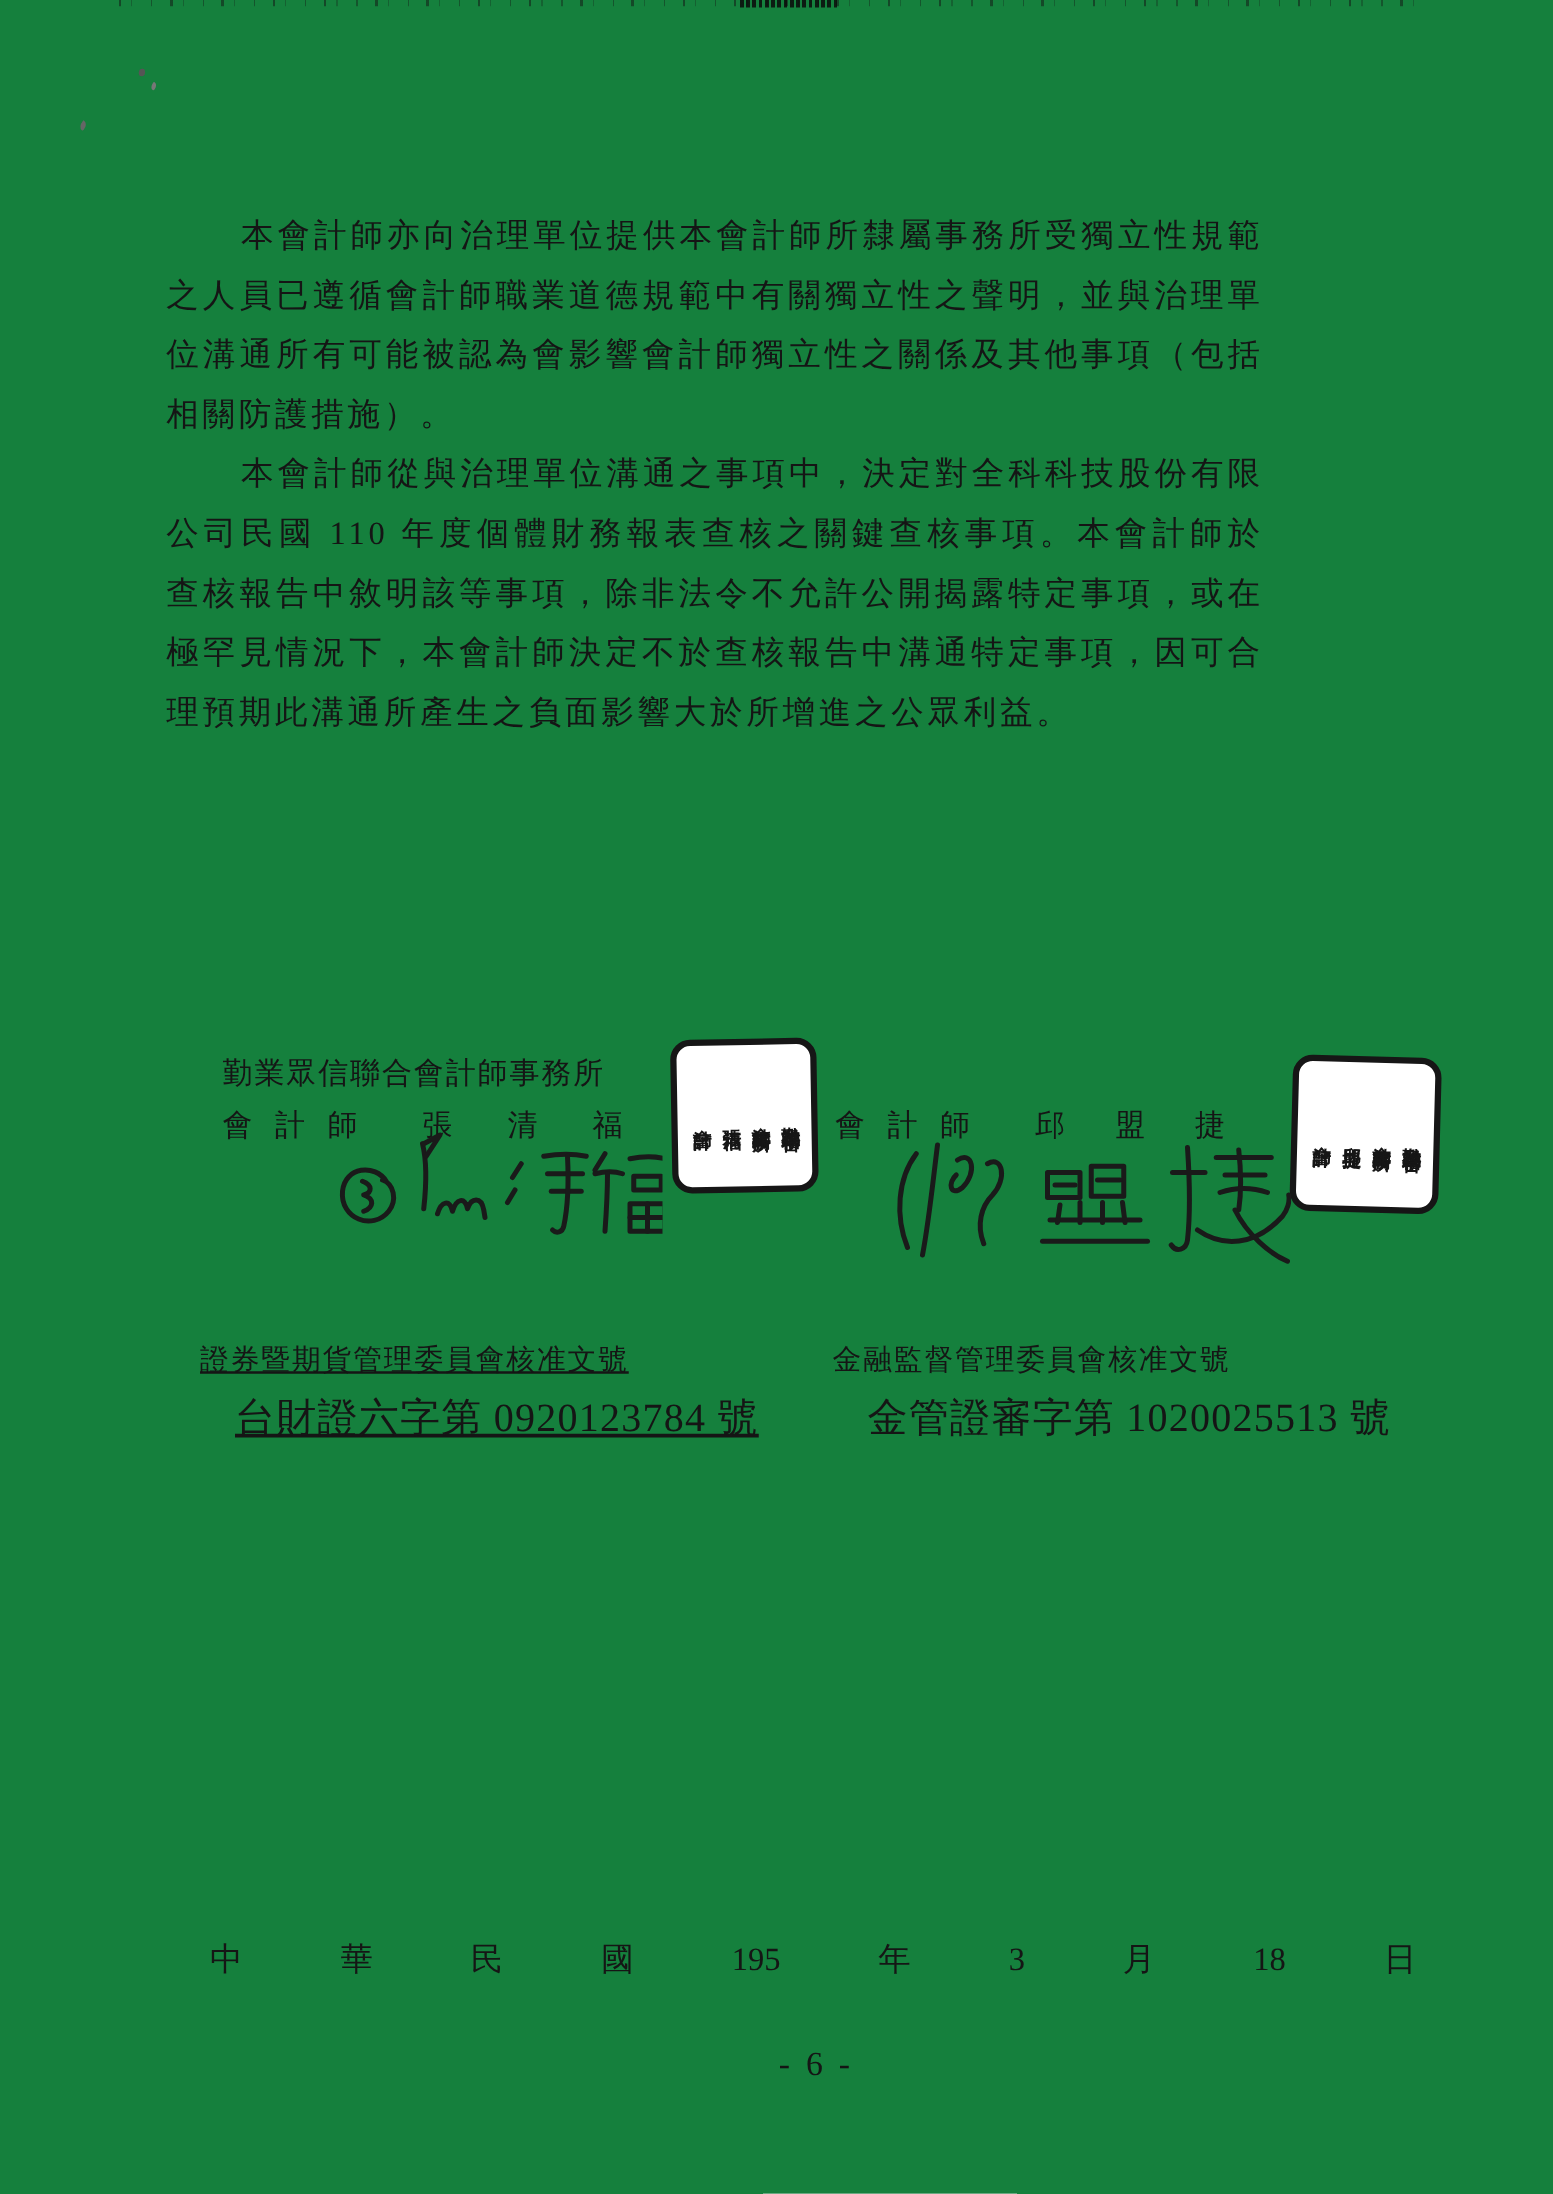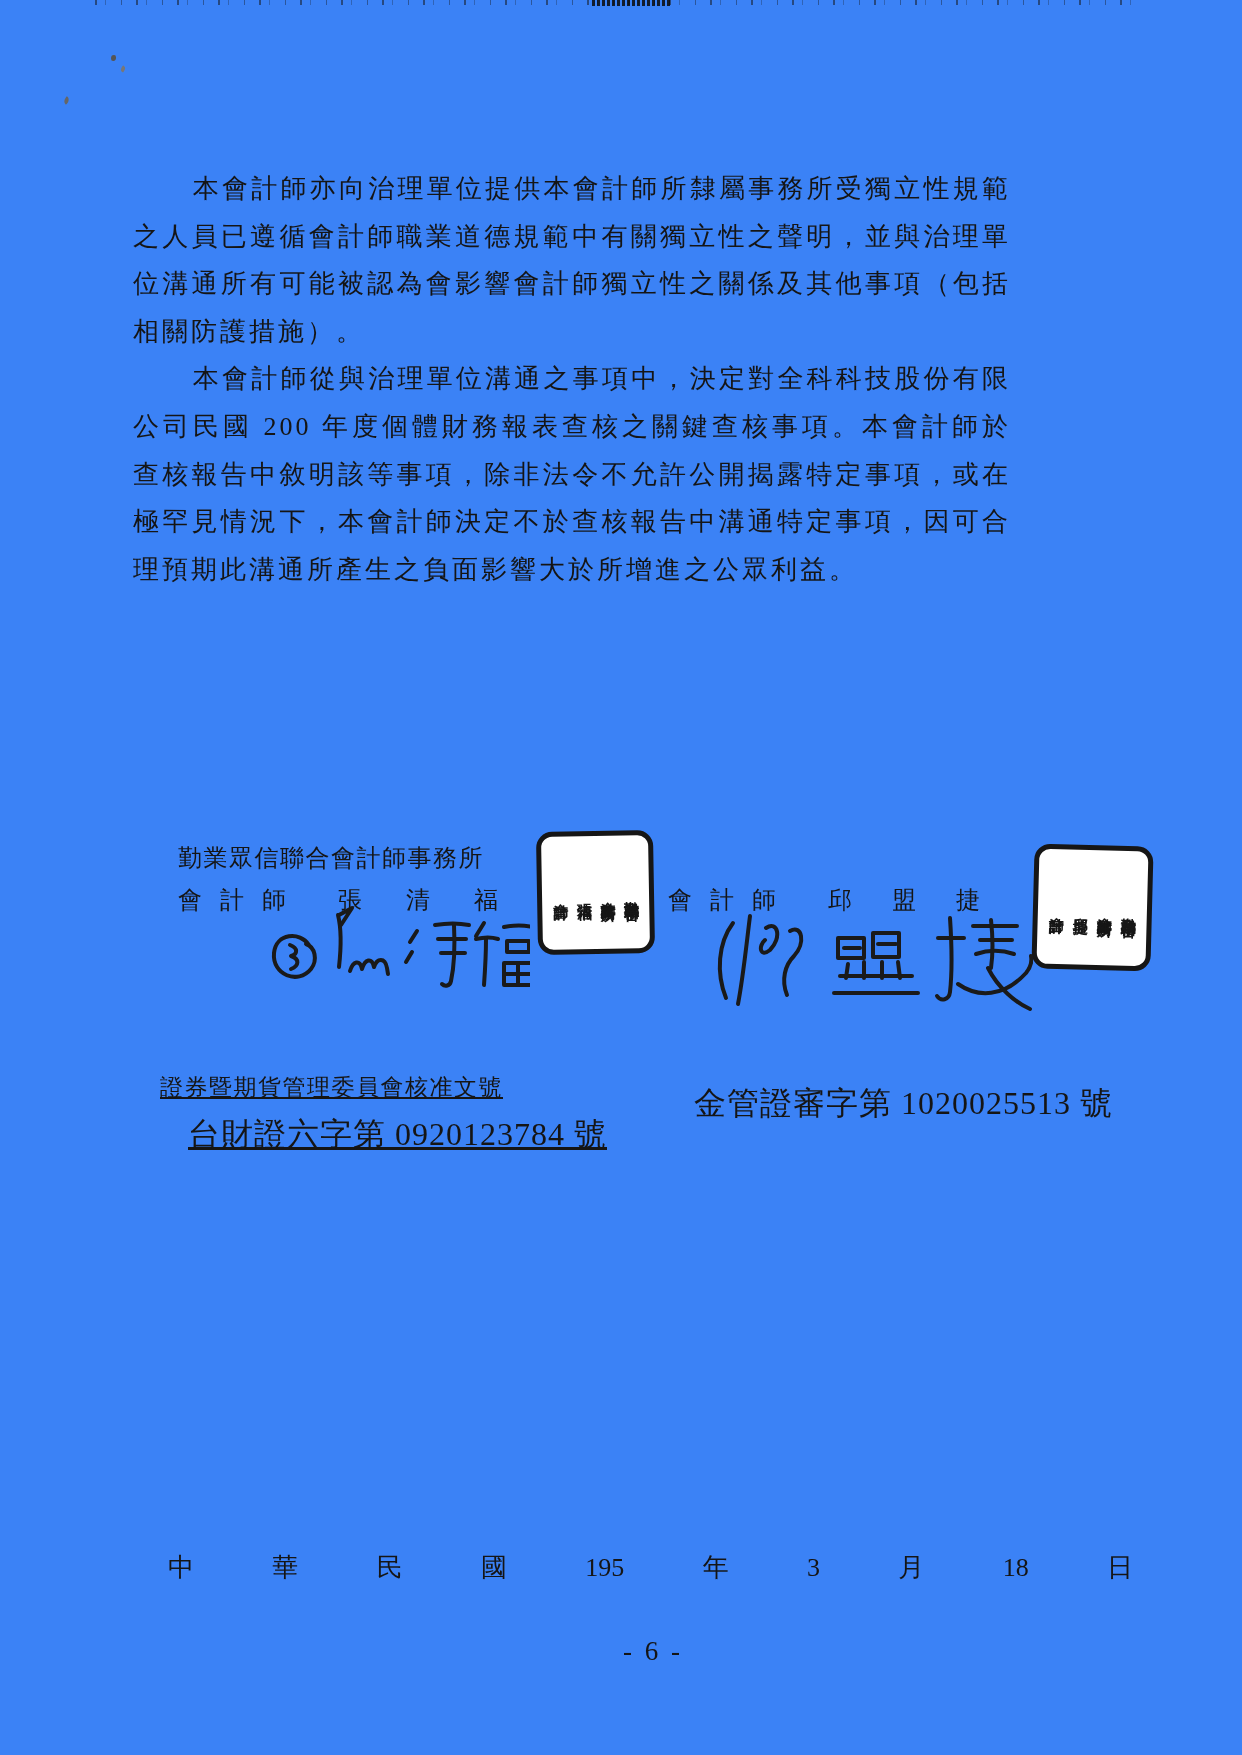--- a/index.html
+++ b/index.html
@@ -1,20 +1,20 @@
 <!DOCTYPE html>
 <html><head>
 <meta charset="utf-8">
 <style>
   html, body { margin: 0; padding: 0; background: #e8e8e8; }
   .page {
     position: relative;
     width: 1242px;
     height: 1755px;
-    background: #3b82f6;
+    background: #15803d;
     overflow: hidden;
     font-family: "Liberation Serif", "DejaVu Serif", serif;
     color: #151515;
   }
 
   
   .scan-strip {
     position: absolute;
     left: 95px; top: 0; width: 1050px; height: 5px;
     background: repeating-linear-gradient(90deg,
@@ -141,21 +141,21 @@
 <div class="page">
 
   <div class="scan-strip"></div>
   <div class="scan-strip-dense"></div>
   <div class="speck s1"></div>
   <div class="speck s2"></div>
   <div class="speck s3"></div>
 
   <div class="body-text">
     <p>本會計師亦向治理單位提供本會計師所隸屬事務所受獨立性規範之人員已遵循會計師職業道德規範中有關獨立性之聲明，並與治理單位溝通所有可能被認為會影響會計師獨立性之關係及其他事項（包括相關防護措施）。</p>
-    <p>本會計師從與治理單位溝通之事項中，決定對全科科技股份有限公司民國 200 年度個體財務報表查核之關鍵查核事項。本會計師於查核報告中敘明該等事項，除非法令不允許公開揭露特定事項，或在極罕見情況下，本會計師決定不於查核報告中溝通特定事項，因可合理預期此溝通所產生之負面影響大於所增進之公眾利益。</p>
+    <p>本會計師從與治理單位溝通之事項中，決定對全科科技股份有限公司民國 110 年度個體財務報表查核之關鍵查核事項。本會計師於查核報告中敘明該等事項，除非法令不允許公開揭露特定事項，或在極罕見情況下，本會計師決定不於查核報告中溝通特定事項，因可合理預期此溝通所產生之負面影響大於所增進之公眾利益。</p>
   </div>
 
   <div class="firm-name">勤業眾信聯合會計師事務所</div>
 
   <div class="signer-row left">
     <span class="tchar">會</span>
     <span class="tchar">計</span>
     <span class="tlast">師</span>
     <span class="nchar">張</span>
     <span class="nchar">清</span>
@@ -233,20 +233,21 @@
       <path d="M270,86 c20,14 46,13 68,-11 c4,-5 6,-12 5,-17"></path>
       <path d="M300,70 C310,90 328,105 342,111"></path>
     </svg>
   </div>
 
   <div class="approval left">
     <div>證券暨期貨管理委員會核准文號</div>
     <div class="num">台財證六字第 0920123784 號</div>
   </div>
   <div class="approval right">
+    <div>金融監督管理委員會核准文號</div>
     <div class="num">金管證審字第 1020025513 號</div>
   </div>
 
   <div class="date-line">
     <span>中</span>
     <span>華</span>
     <span>民</span>
     <span>國</span>
     <span>195</span>
     <span>年</span>

